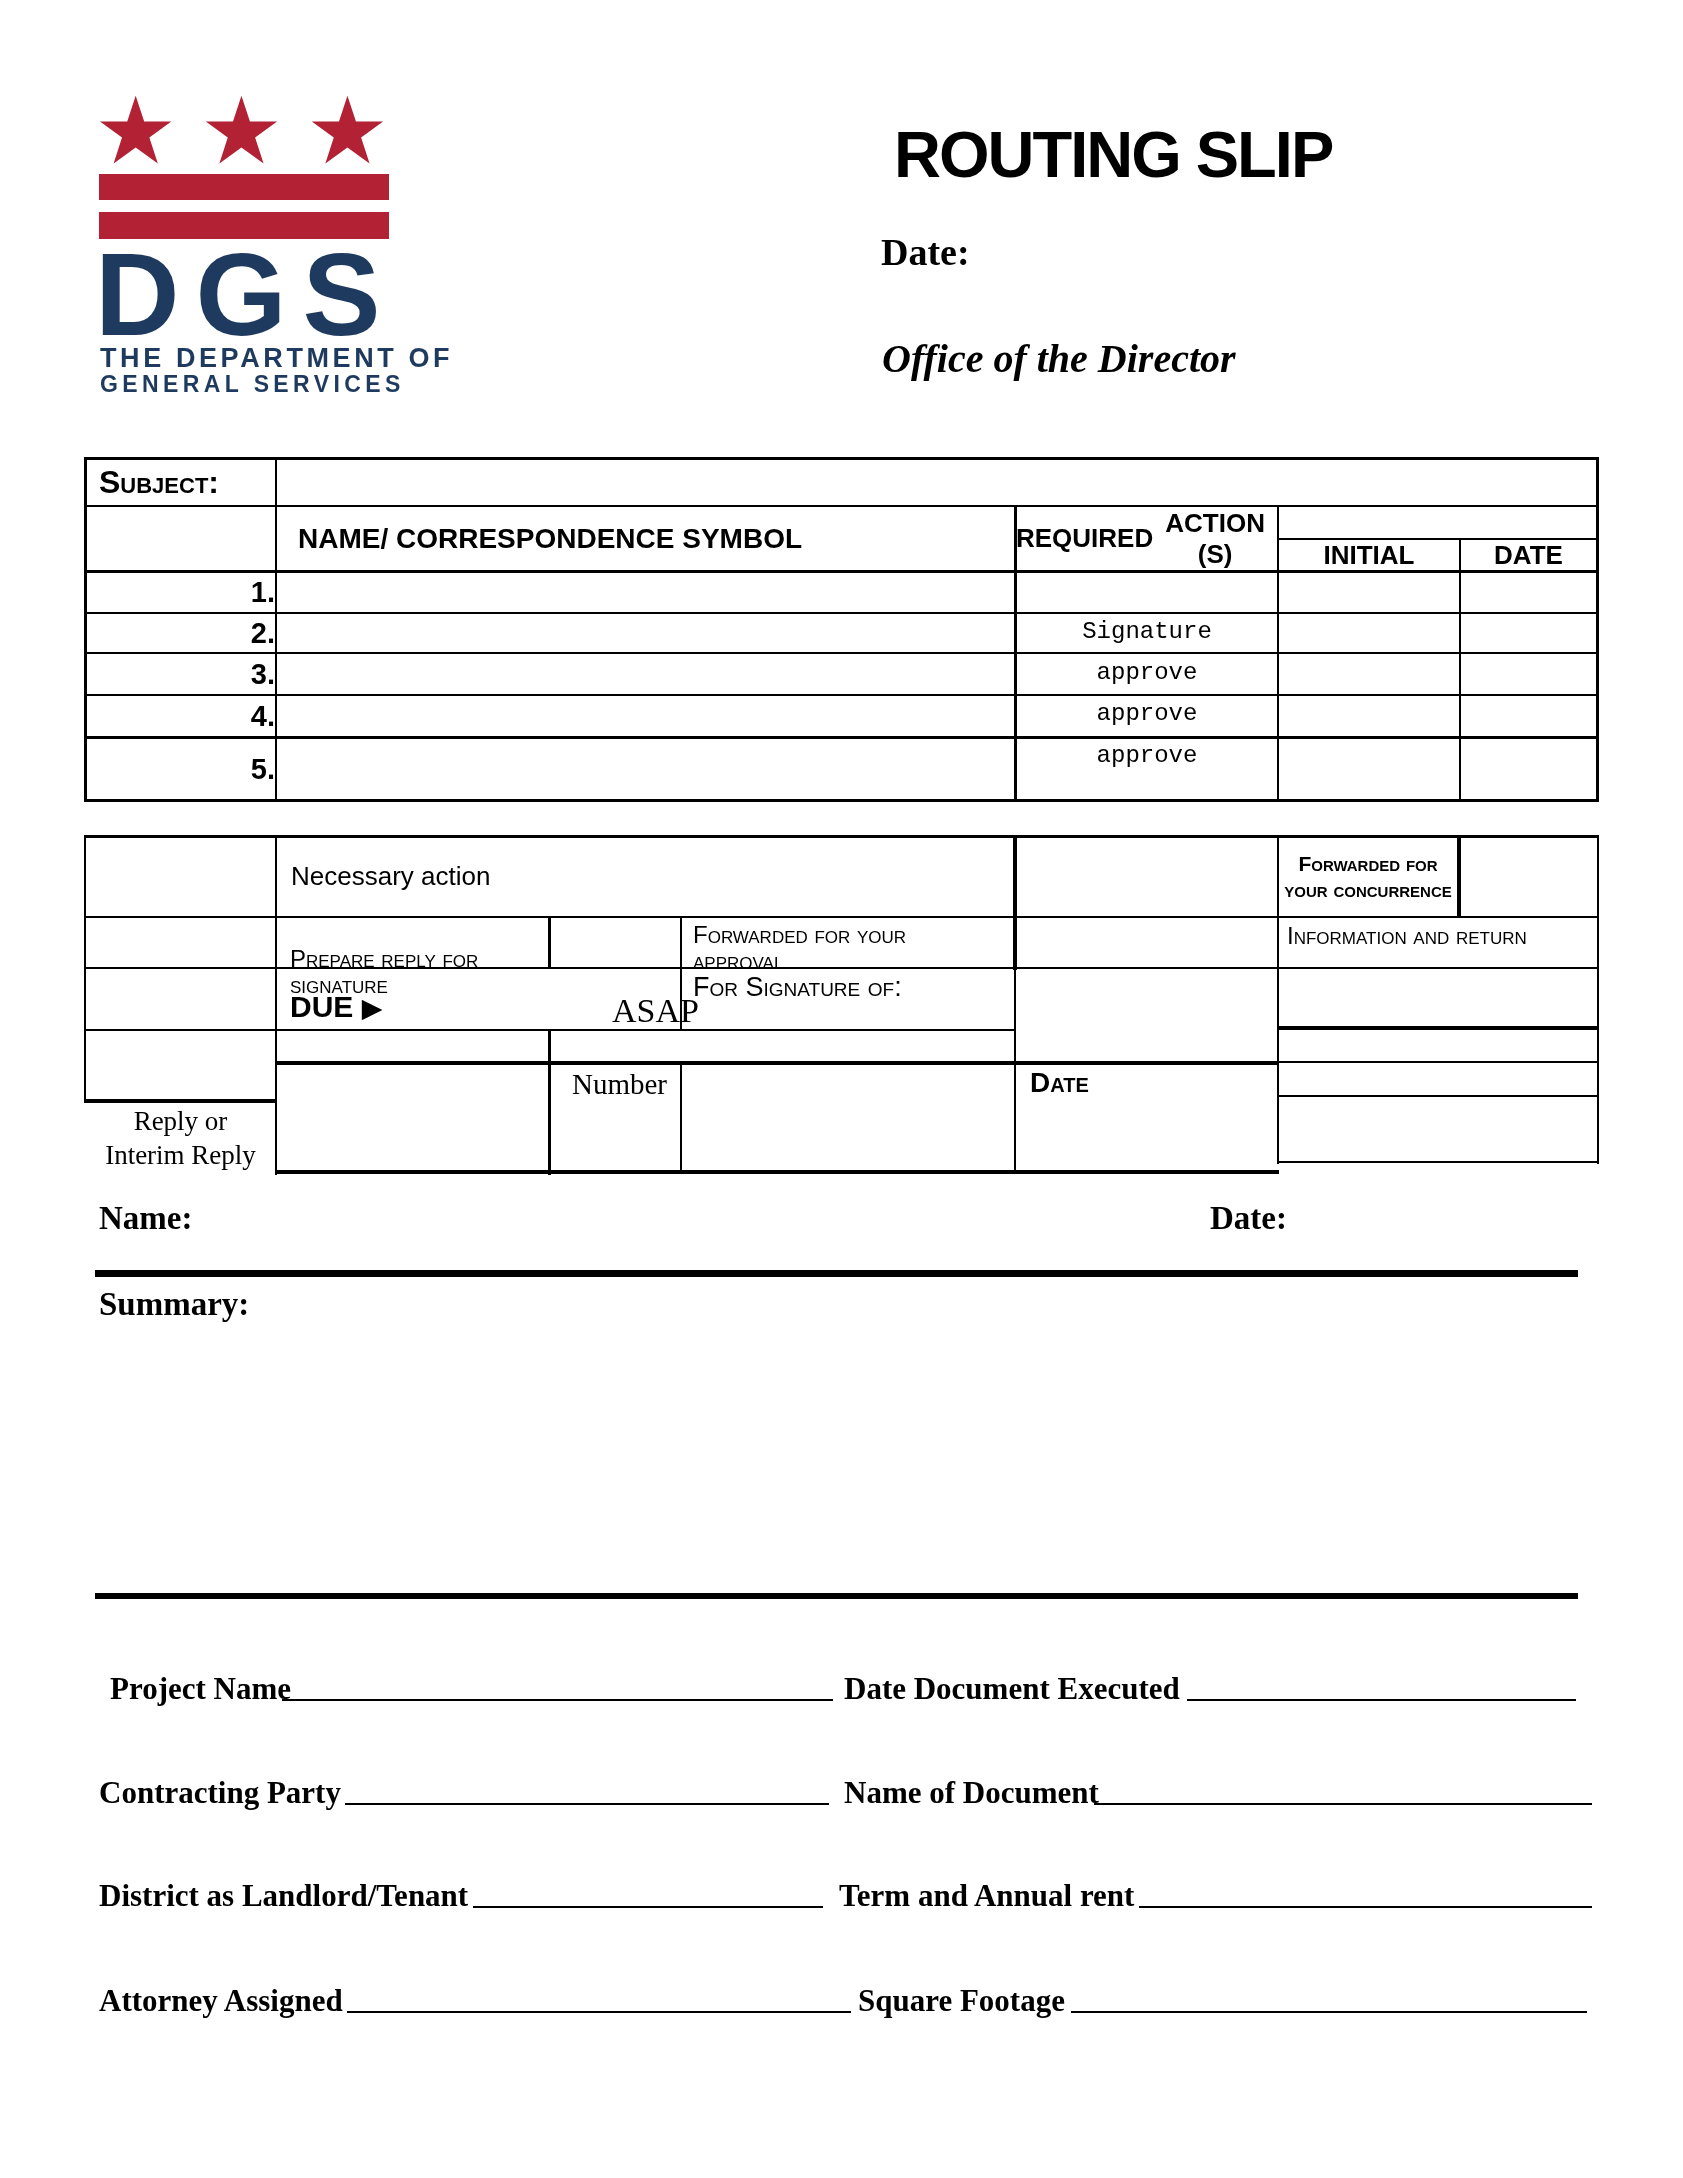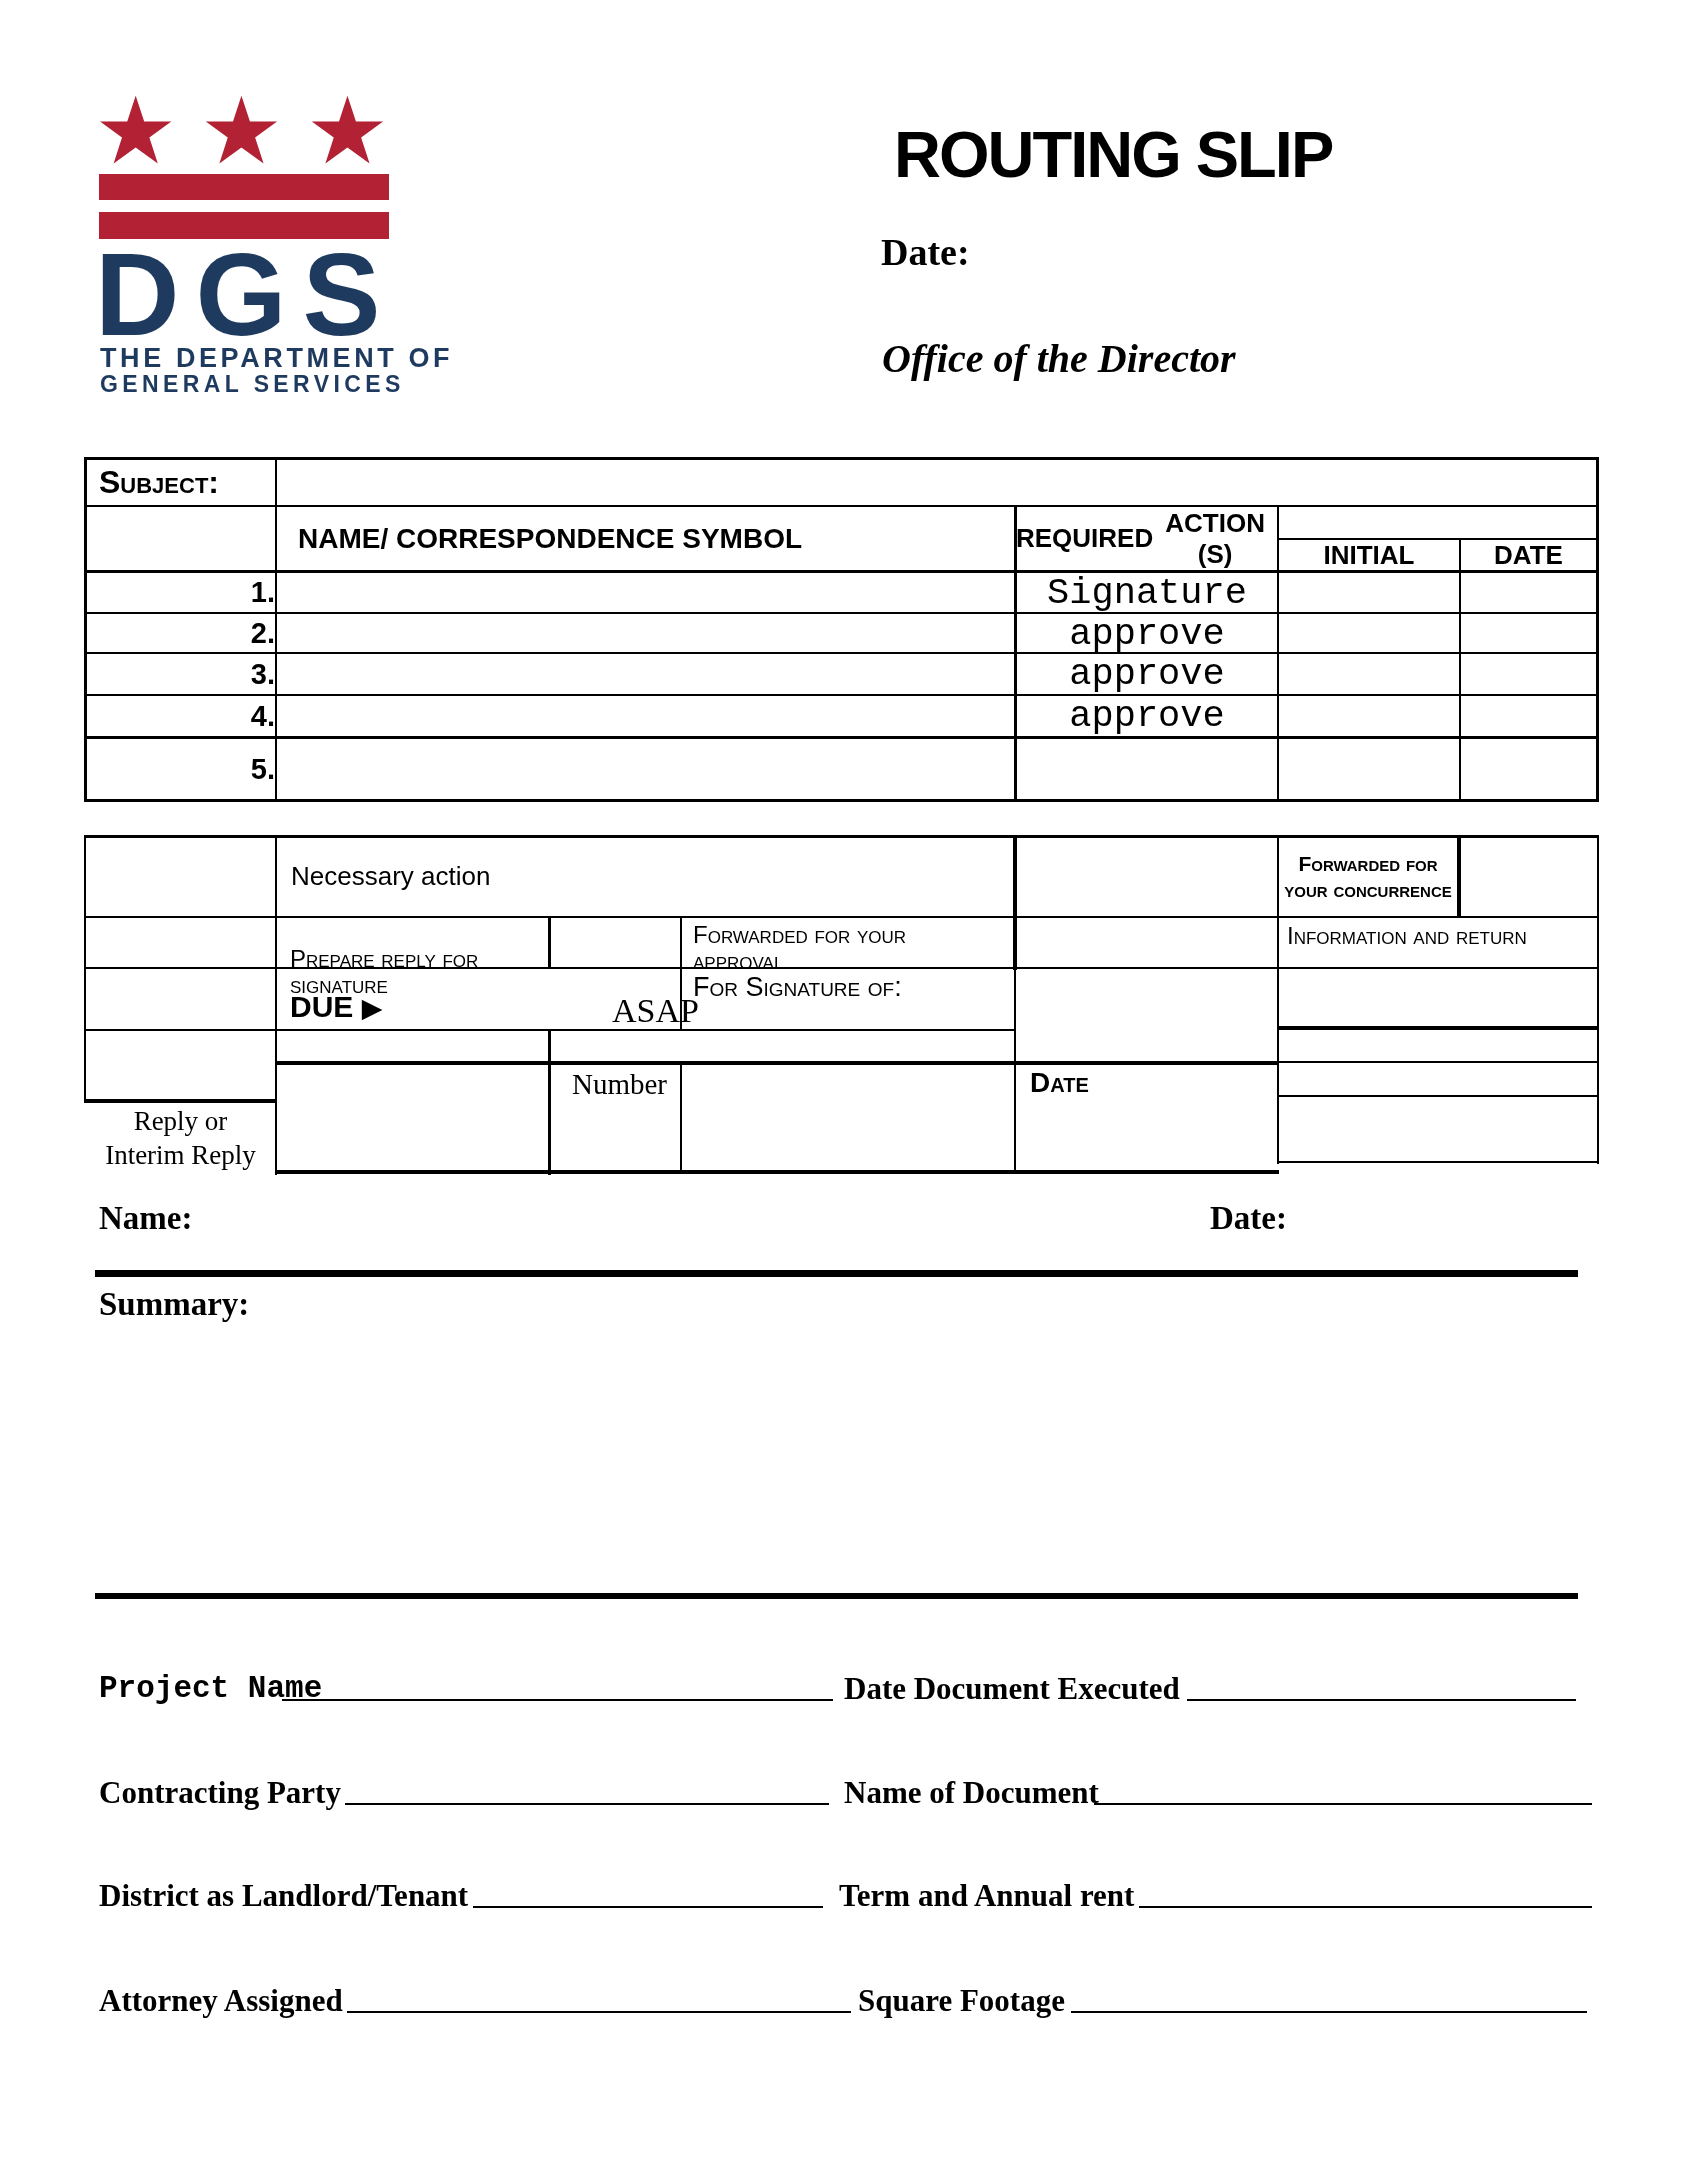--- a/index.html
+++ b/index.html
@@ -6,21 +6,21 @@
   #page{position:relative;width:1683px;height:2178px;background:#ffffff;overflow:hidden;
         font-family:"Liberation Sans", sans-serif;color:#000;}
   .ln{position:absolute;background:#000;}
   .abs{position:absolute;}
   .serif{font-family:"Liberation Serif", serif;}
   .sc{font-variant:small-caps;}
   .b{font-weight:bold;}
   .ctr{display:flex;align-items:center;justify-content:center;text-align:center;}
   .vctr{display:flex;align-items:center;}
   .rnum{display:flex;align-items:center;justify-content:flex-end;padding-right:26px;font-weight:bold;font-size:29px;}
-  .ract{display:flex;align-items:center;justify-content:center;font-family:"Liberation Mono", monospace;font-size:37px;}
+  .ract{display:flex;align-items:center;justify-content:center;font-family:"Liberation Mono", monospace;font-size:24px;margin-top:39px;}
   .navy{color:#1E3A5F;}
   .red{color:#B22234;}
   .redbg{background:#B22234;}
   .star{font-family:"DejaVu Sans", sans-serif;line-height:1;}
   .ftrlabel{font-family:"Liberation Serif", serif;font-weight:bold;font-size:31px;}
 </style>
 </head>
 <body>
 
 <div id="page">
@@ -120,21 +120,21 @@
     <span>Reply or</span>
     <span>Interim Reply</span>
   </div>
 
   <div class="abs serif b" style="left:99px;top:1200px;font-size:33px;">Name:</div>
   <div class="abs serif b" style="left:1210px;top:1200px;font-size:33px;">Date:</div>
   <div class="ln" style="left:95px;top:1270px;width:1483px;height:7px;"></div>
   <div class="abs serif b" style="left:99px;top:1286px;font-size:33px;">Summary:</div>
   <div class="ln" style="left:95px;top:1593px;width:1483px;height:6px;"></div>
 
-  <div class="abs ftrlabel" style="left:99px;top:1671px;font-family:Liberation Mono, monospace;">Project Name</div>
+  <div class="abs ftrlabel" style="left:110px;top:1671px;">Project Name</div>
   <div class="ln" style="left:282px;top:1699px;width:551px;height:2px;"></div>
   <div class="abs ftrlabel" style="left:844px;top:1671px;">Date Document Executed</div>
   <div class="ln" style="left:1187px;top:1699px;width:389px;height:2px;"></div>
 
   <div class="abs ftrlabel" style="left:99px;top:1775px;">Contracting Party</div>
   <div class="ln" style="left:345px;top:1803px;width:484px;height:2px;"></div>
   <div class="abs ftrlabel" style="left:844px;top:1775px;">Name of Document</div>
   <div class="ln" style="left:1094px;top:1803px;width:498px;height:2px;"></div>
 
   <div class="abs ftrlabel" style="left:99px;top:1878px;">District as Landlord/Tenant</div>

